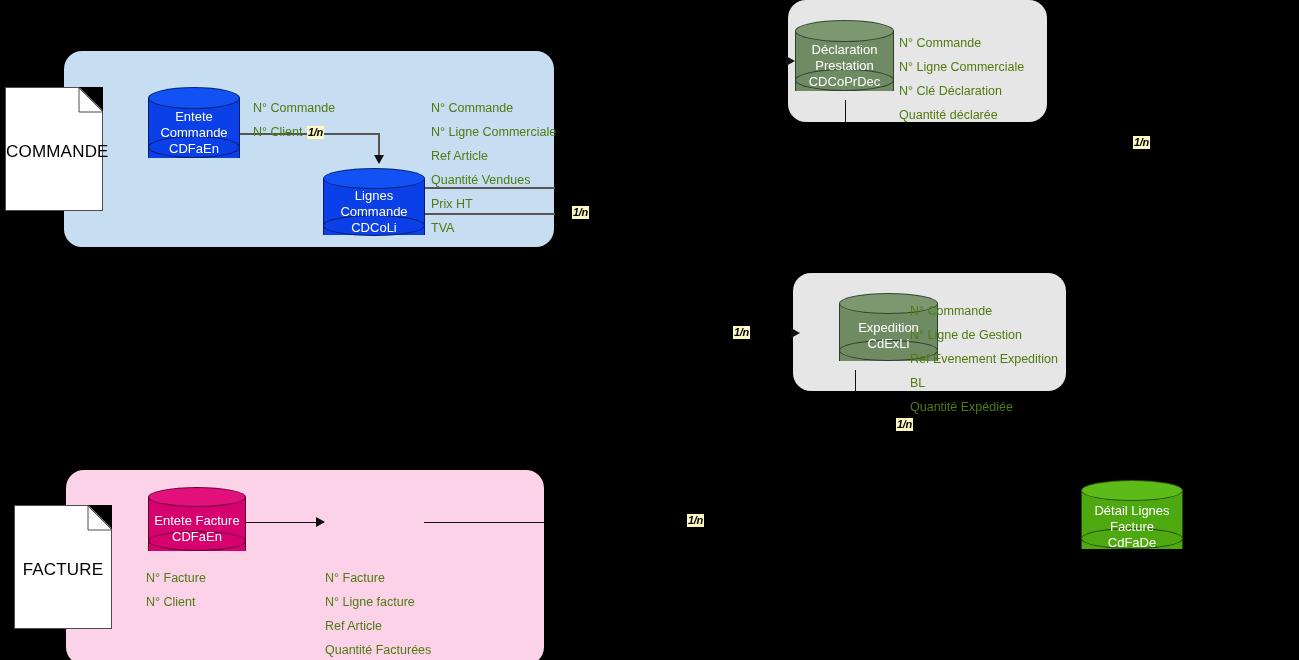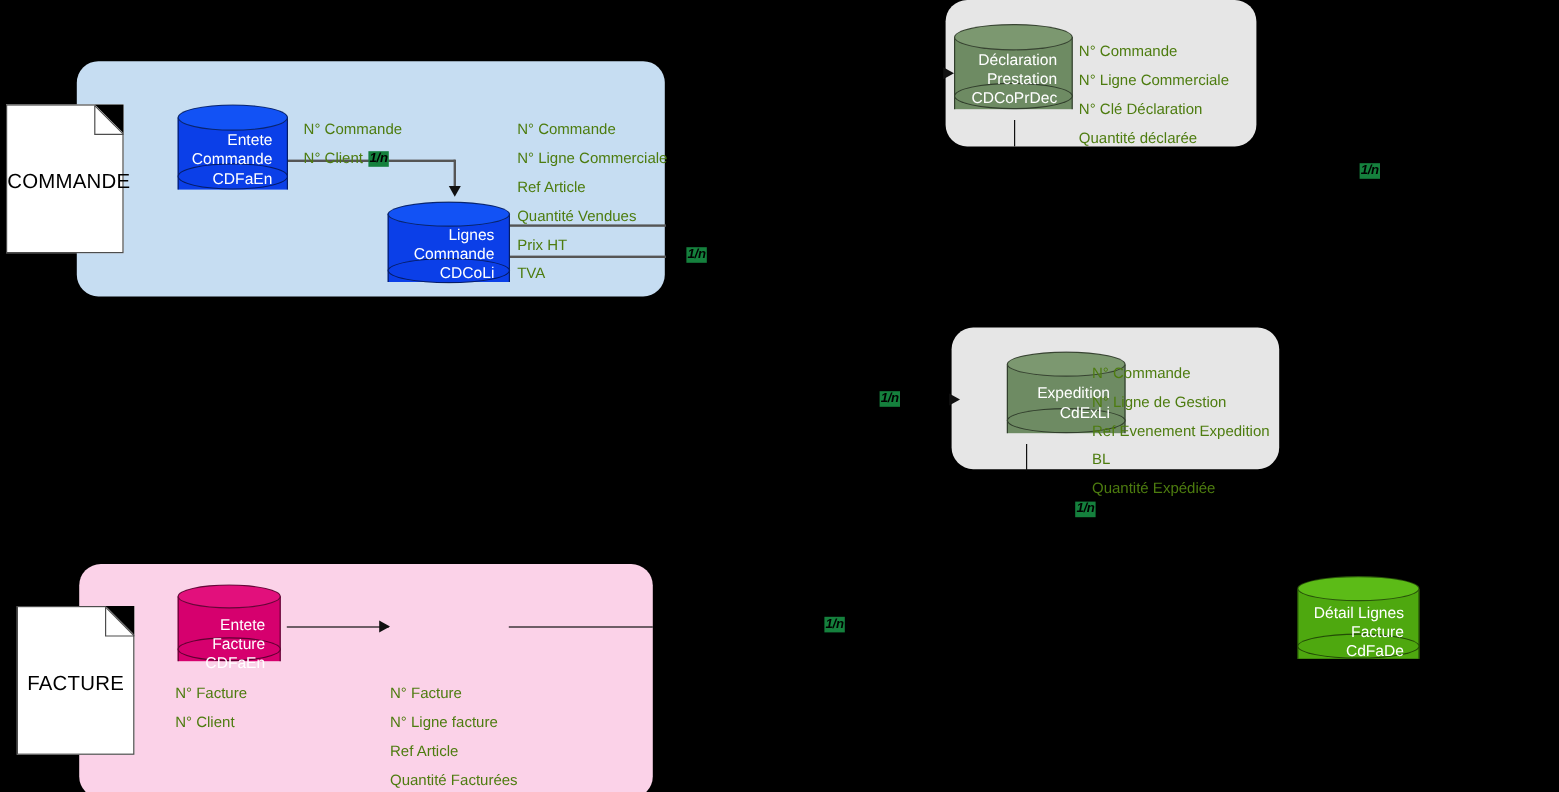--- a/index.html
+++ b/index.html
@@ -61,22 +61,22 @@
   }
   .cyl .top, .cyl .bottom {
     position: absolute;
     left: 0; right: 0;
     border: 1px solid rgba(0,0,0,.55);
     border-radius: 50%;
     box-sizing: border-box;
   }
   .cyl .label {
     position: absolute;
-    left: 0; right: 13px;
-    text-align: right;
+    left: 0; right: 0;
+    text-align: center;
     color: #ffffff;
     font-size: 13px;
     line-height: 16px;
     z-index: 5;
     pointer-events: none;
     white-space: pre-line;
   }
 
   
   .attrs {
@@ -112,21 +112,21 @@
   .arrow-right {
     position: absolute;
     width: 0; height: 0;
     border-top: 5px solid transparent;
     border-bottom: 5px solid transparent;
     border-left: 9px solid #111111;
   }
 
   .card-label {
     position: absolute;
-    background: #15803d;
+    background: #fef9c3;
     color: #000000;
     font-size: 11px;
     font-style: italic;
     font-weight: bold;
     line-height: 13px;
     padding: 0 1px;
     letter-spacing: -.3px;
   }
 </style>
 </head>
@@ -209,21 +209,21 @@
 
 
   <div class="cyl" style="left:805px; top:293px; width:99px; height:79px;margin-left:34px;">
     <div class="body" style="top:11px; height:57px; background:#6e8b63;"></div>
     <div class="bottom" style="top:47px; height:21px; background:#6e8b63;"></div>
     <div class="top" style="top:0px; height:21px; background:#7c9870;"></div>
     <div class="label" style="top:27px;">Expedition
 CdExLi</div>
   </div>
 
-  <div class="cyl" style="left:148px; top:487px; width:86px; height:74px;">
+  <div class="cyl" style="left:148px; top:487px; width:98px; height:74px;">
     <div class="body" style="top:10px; height:54px; background:#d6006e;"></div>
     <div class="bottom" style="top:44px; height:20px; background:#d6006e;"></div>
     <div class="top" style="top:0px; height:20px; background:#e2107c;"></div>
     <div class="label" style="top:26px;">Entete Facture
 CDFaEn</div>
   </div>
 
 
   <div class="cyl" style="left:1053px; top:480px; width:102px; height:80px;margin-left:28px;">
     <div class="body" style="top:11px; height:58px; background:#4ea80f;"></div>

